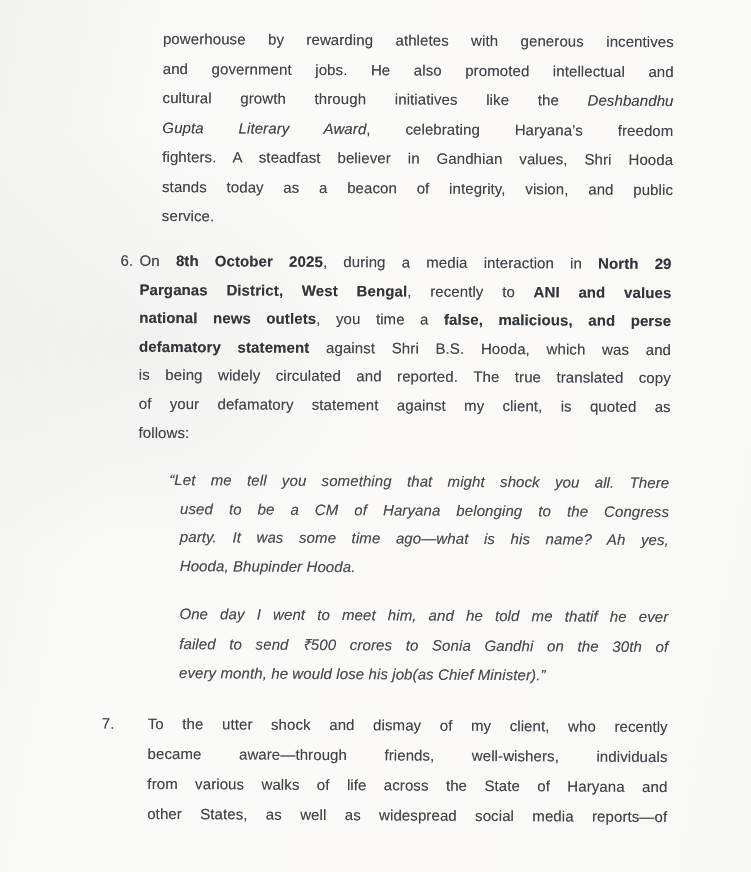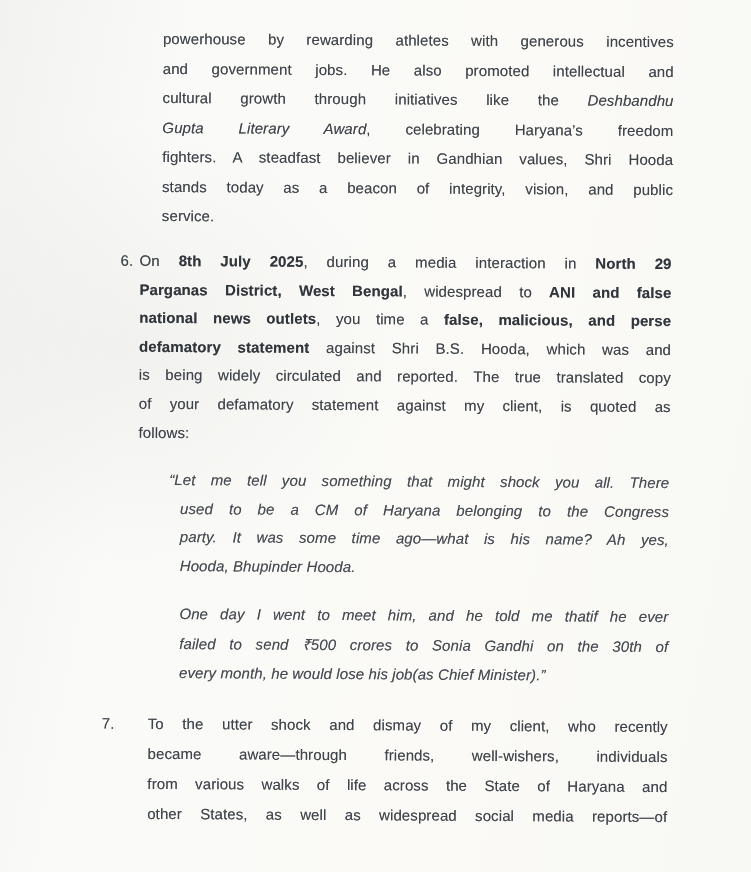--- a/index.html
+++ b/index.html
@@ -69,22 +69,22 @@
       <div class="line">and government jobs. He also promoted intellectual and</div>
       <div class="line"><span>cultural growth through initiatives like the </span><span class="it">Deshbandhu</span></div>
       <div class="line"><span class="it">Gupta Literary Award</span><span>, celebrating Haryana’s freedom</span></div>
       <div class="line">fighters. A steadfast believer in Gandhian values, Shri Hooda</div>
       <div class="line">stands today as a beacon of integrity, vision, and public</div>
       <div class="line endl">service.</div>
     </div>
 
     <div class="num n6">6.</div>
     <div class="block item6">
-      <div class="line"><span>On </span><span class="b">8th July 2025</span><span>, during a media interaction in </span><span class="b">North 29</span></div>
-      <div class="line"><span class="b">Parganas District, West Bengal</span><span>, widespread to </span><span class="b">ANI and false</span></div>
+      <div class="line"><span>On </span><span class="b">8th October 2025</span><span>, during a media interaction in </span><span class="b">North 29</span></div>
+      <div class="line"><span class="b">Parganas District, West Bengal</span><span>, recently to </span><span class="b">ANI and values</span></div>
       <div class="line"><span class="b">national news outlets</span><span>, you time a </span><span class="b">false, malicious, and perse</span></div>
       <div class="line"><span class="b">defamatory statement</span><span> against Shri B.S. Hooda, which was and</span></div>
       <div class="line">is being widely circulated and reported. The true translated copy</div>
       <div class="line">of your defamatory statement against my client, is quoted as</div>
       <div class="line endl">follows:</div>
     </div>
 
     <div class="block quote q1">
       <div class="line">“Let me tell you something that might shock you all. There</div>
       <div class="line">used to be a CM of Haryana belonging to the Congress</div>

